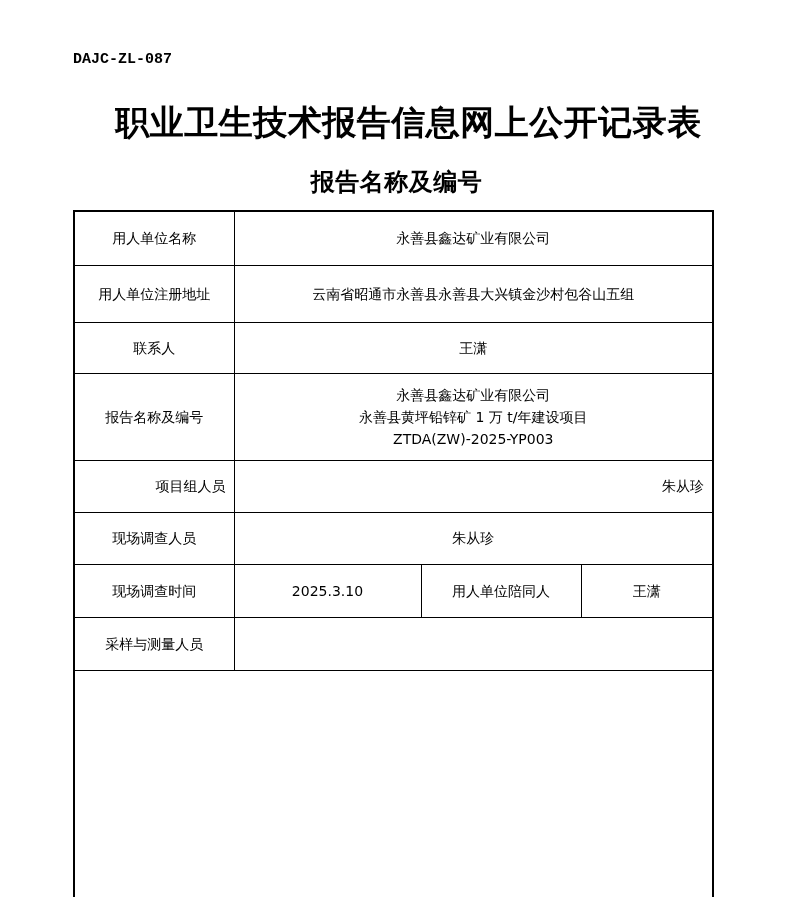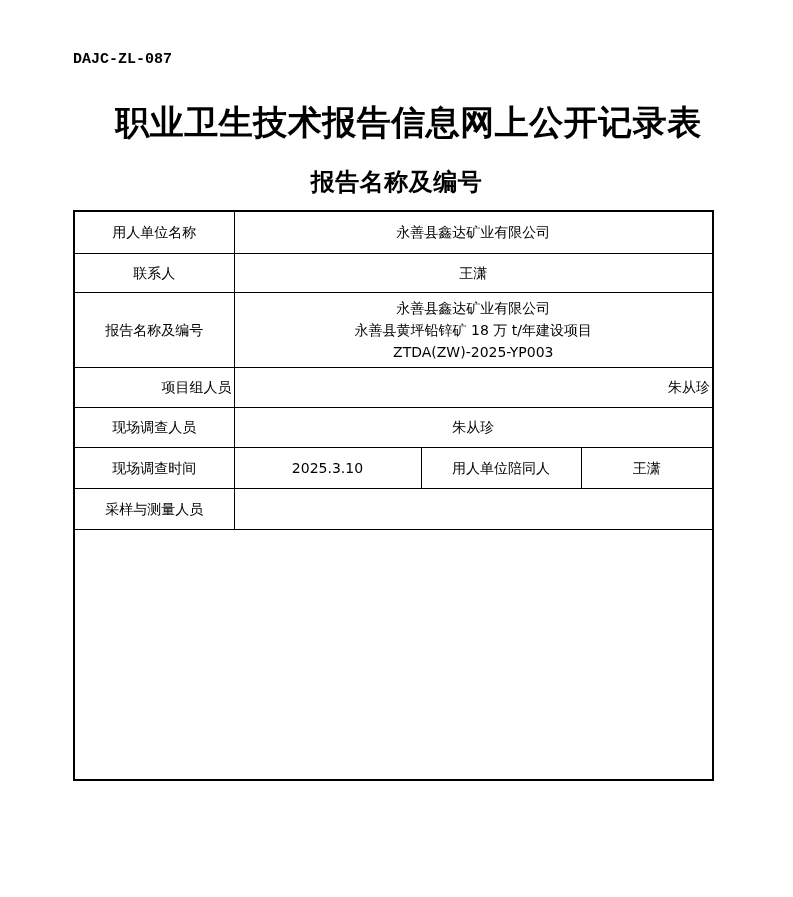--- a/index.html
+++ b/index.html
@@ -51,21 +51,21 @@
     width: 639px;
     border-collapse: collapse;
     table-layout: fixed;
     border: 2px solid #000000;
   }
   table.form td {
     border: 1px solid #000000;
     font-size: 14px;
     text-align: center;
     vertical-align: middle;
-    padding: 2px;
+    padding: 8px;
     overflow: hidden;
     line-height: 1.45;
   }
   tr.r1 td { height: 37px; }
   tr.r2 td { height: 40px; }
   tr.r3 td { height: 34px; }
   tr.r4 td { height: 70px; }
   tr.r5 td { height: 35px; text-align: right; }
   tr.r6 td { height: 35px; }
   tr.r7 td { height: 36px; }
@@ -94,29 +94,33 @@
       <col style="width:160px">
       <col style="width:187px">
       <col style="width:160px">
       <col style="width:132px">
     </colgroup>
     <tbody>
       <tr class="r1">
         <td>用人单位名称</td>
         <td colspan="3">永善县鑫达矿业有限公司</td>
       </tr>
+      <tr class="r2">
+        <td>用人单位注册地址</td>
+        <td colspan="3">云南省昭通市永善县永善县大兴镇金沙村包谷山五组</td>
+      </tr>
       <tr class="r3">
         <td>联系人</td>
         <td colspan="3">王潇</td>
       </tr>
       <tr class="r4">
         <td>报告名称及编号</td>
         <td colspan="3">
           <div class="report-line">永善县鑫达矿业有限公司</div>
-          <div class="report-line">永善县黄坪铅锌矿 18 万 t/年建设项目</div>
+          <div class="report-line">永善县黄坪铅锌矿 1 万 t/年建设项目</div>
           <div class="report-line">ZTDA(ZW)-2025-YP003</div>
         </td>
       </tr>
       <tr class="r5">
         <td>项目组人员</td>
         <td colspan="3">朱从珍</td>
       </tr>
       <tr class="r6">
         <td>现场调查人员</td>
         <td colspan="3">朱从珍</td>

